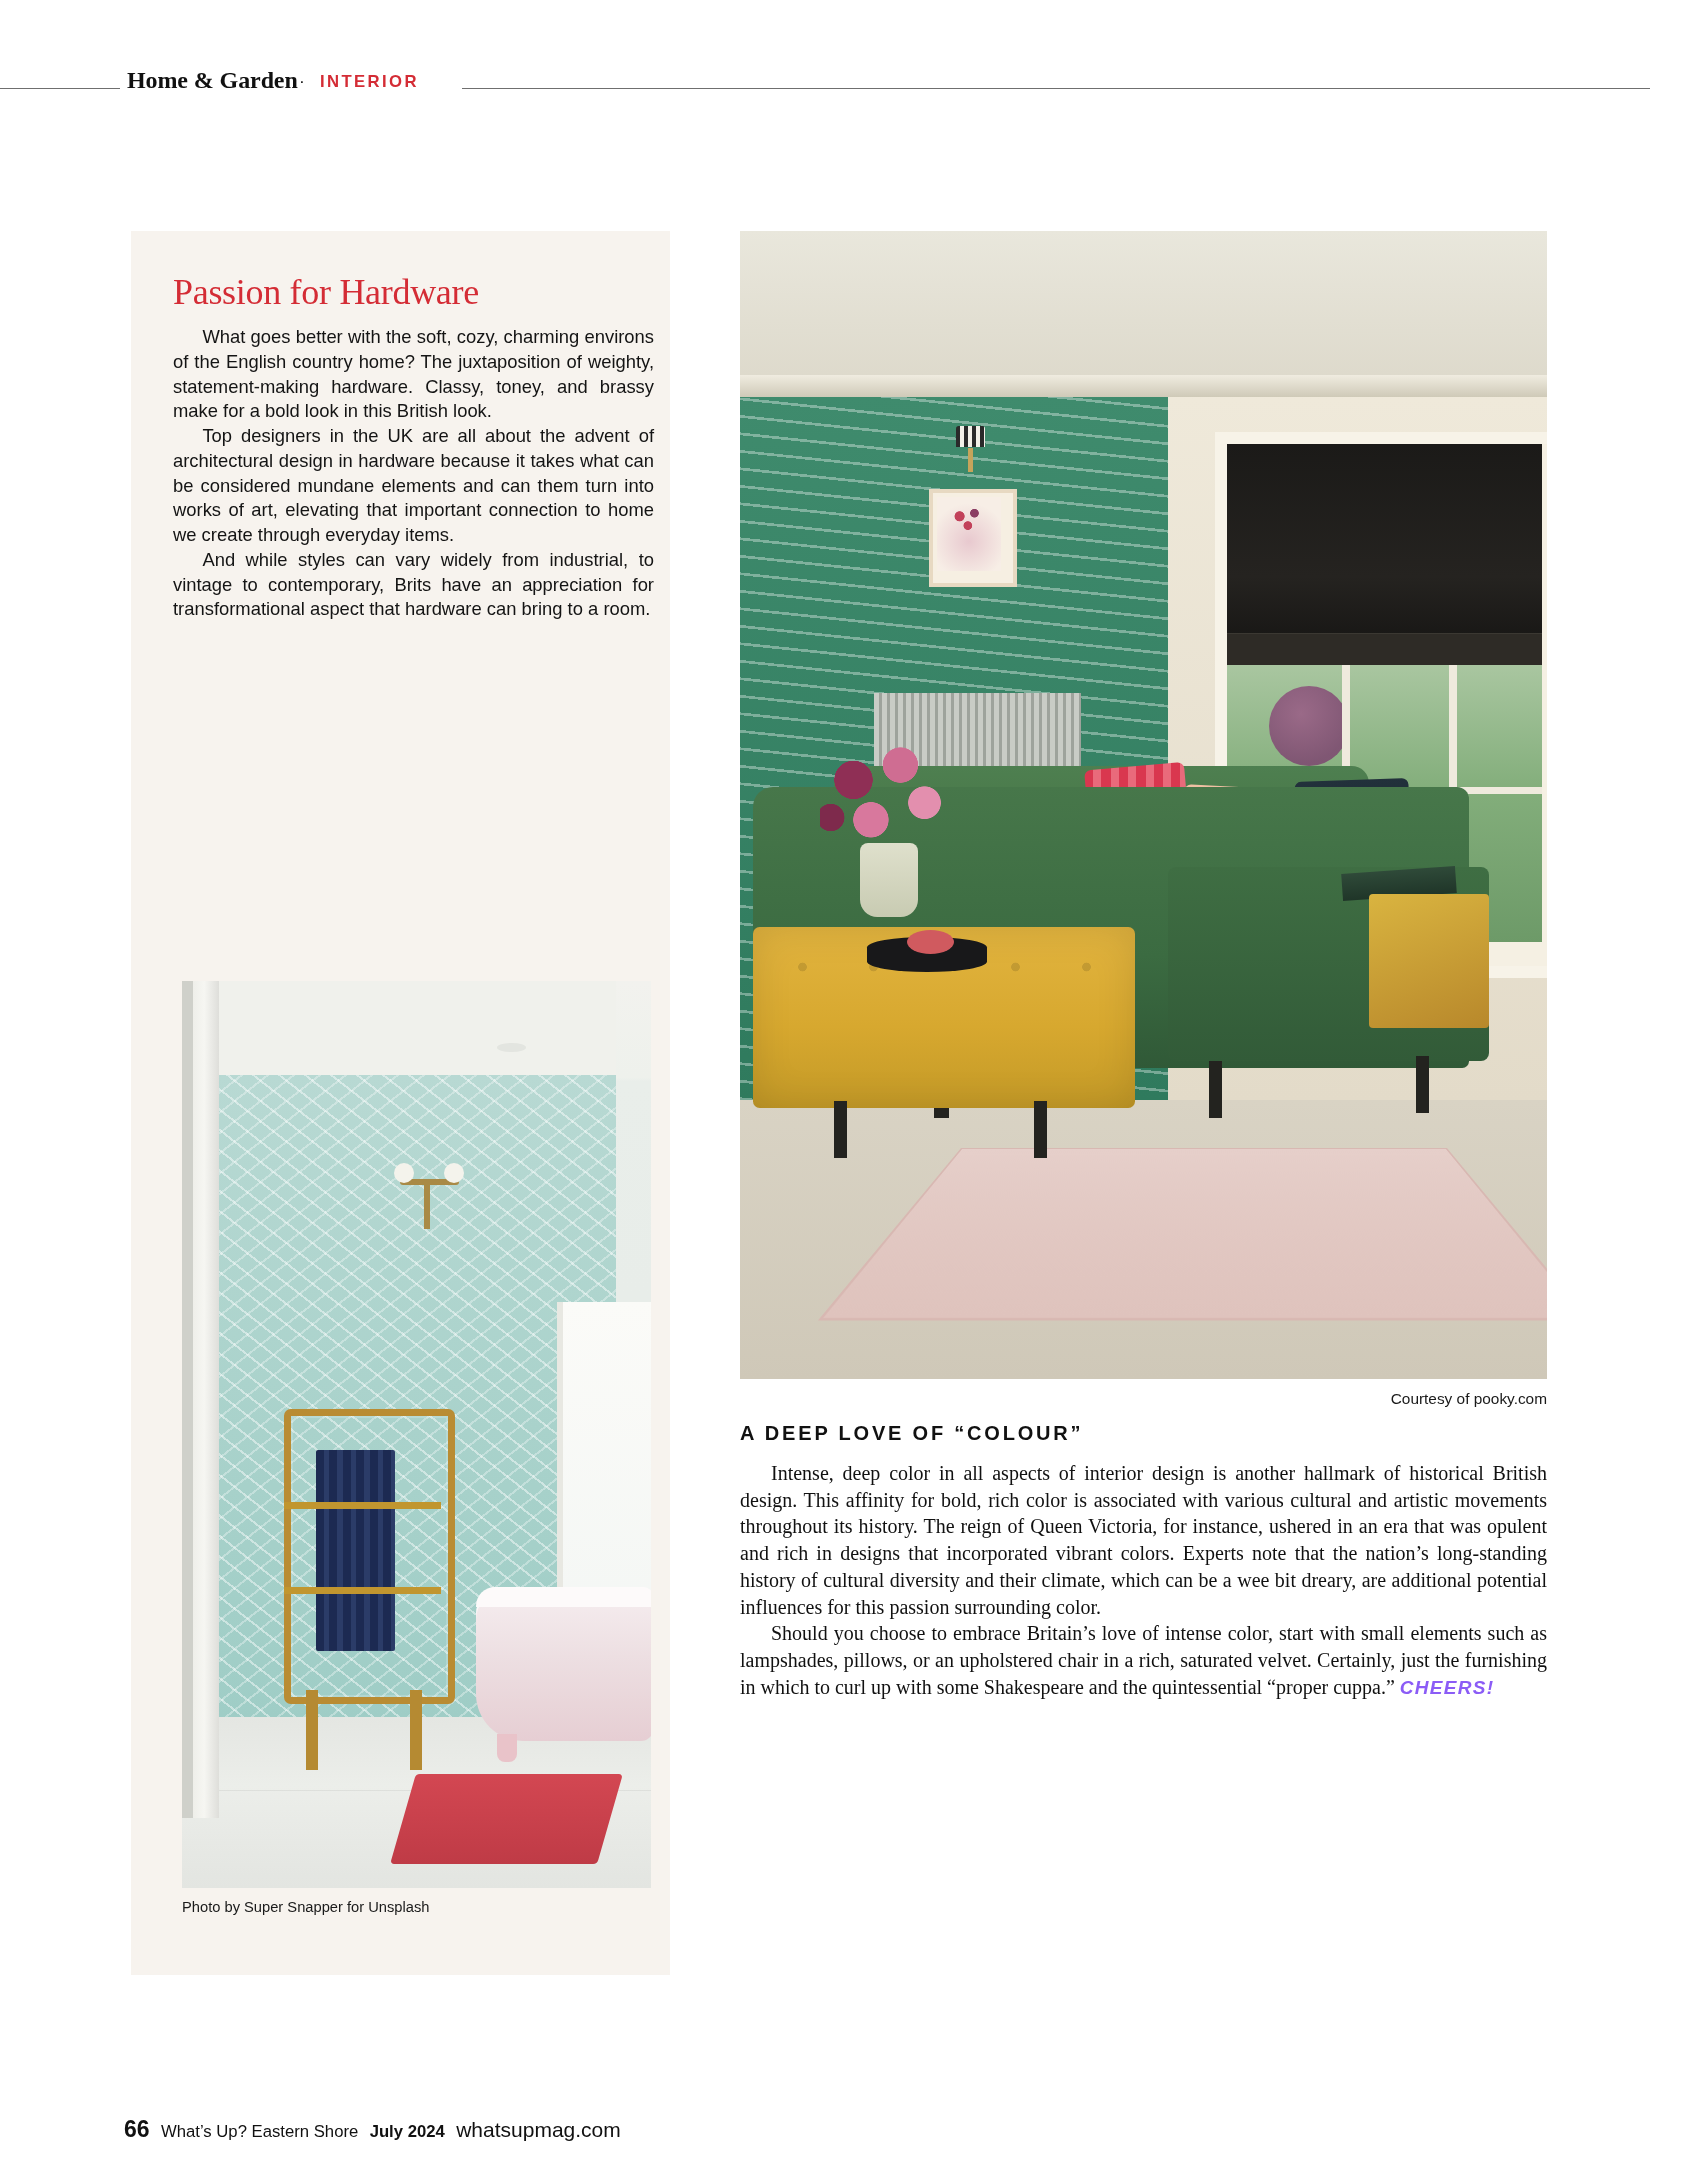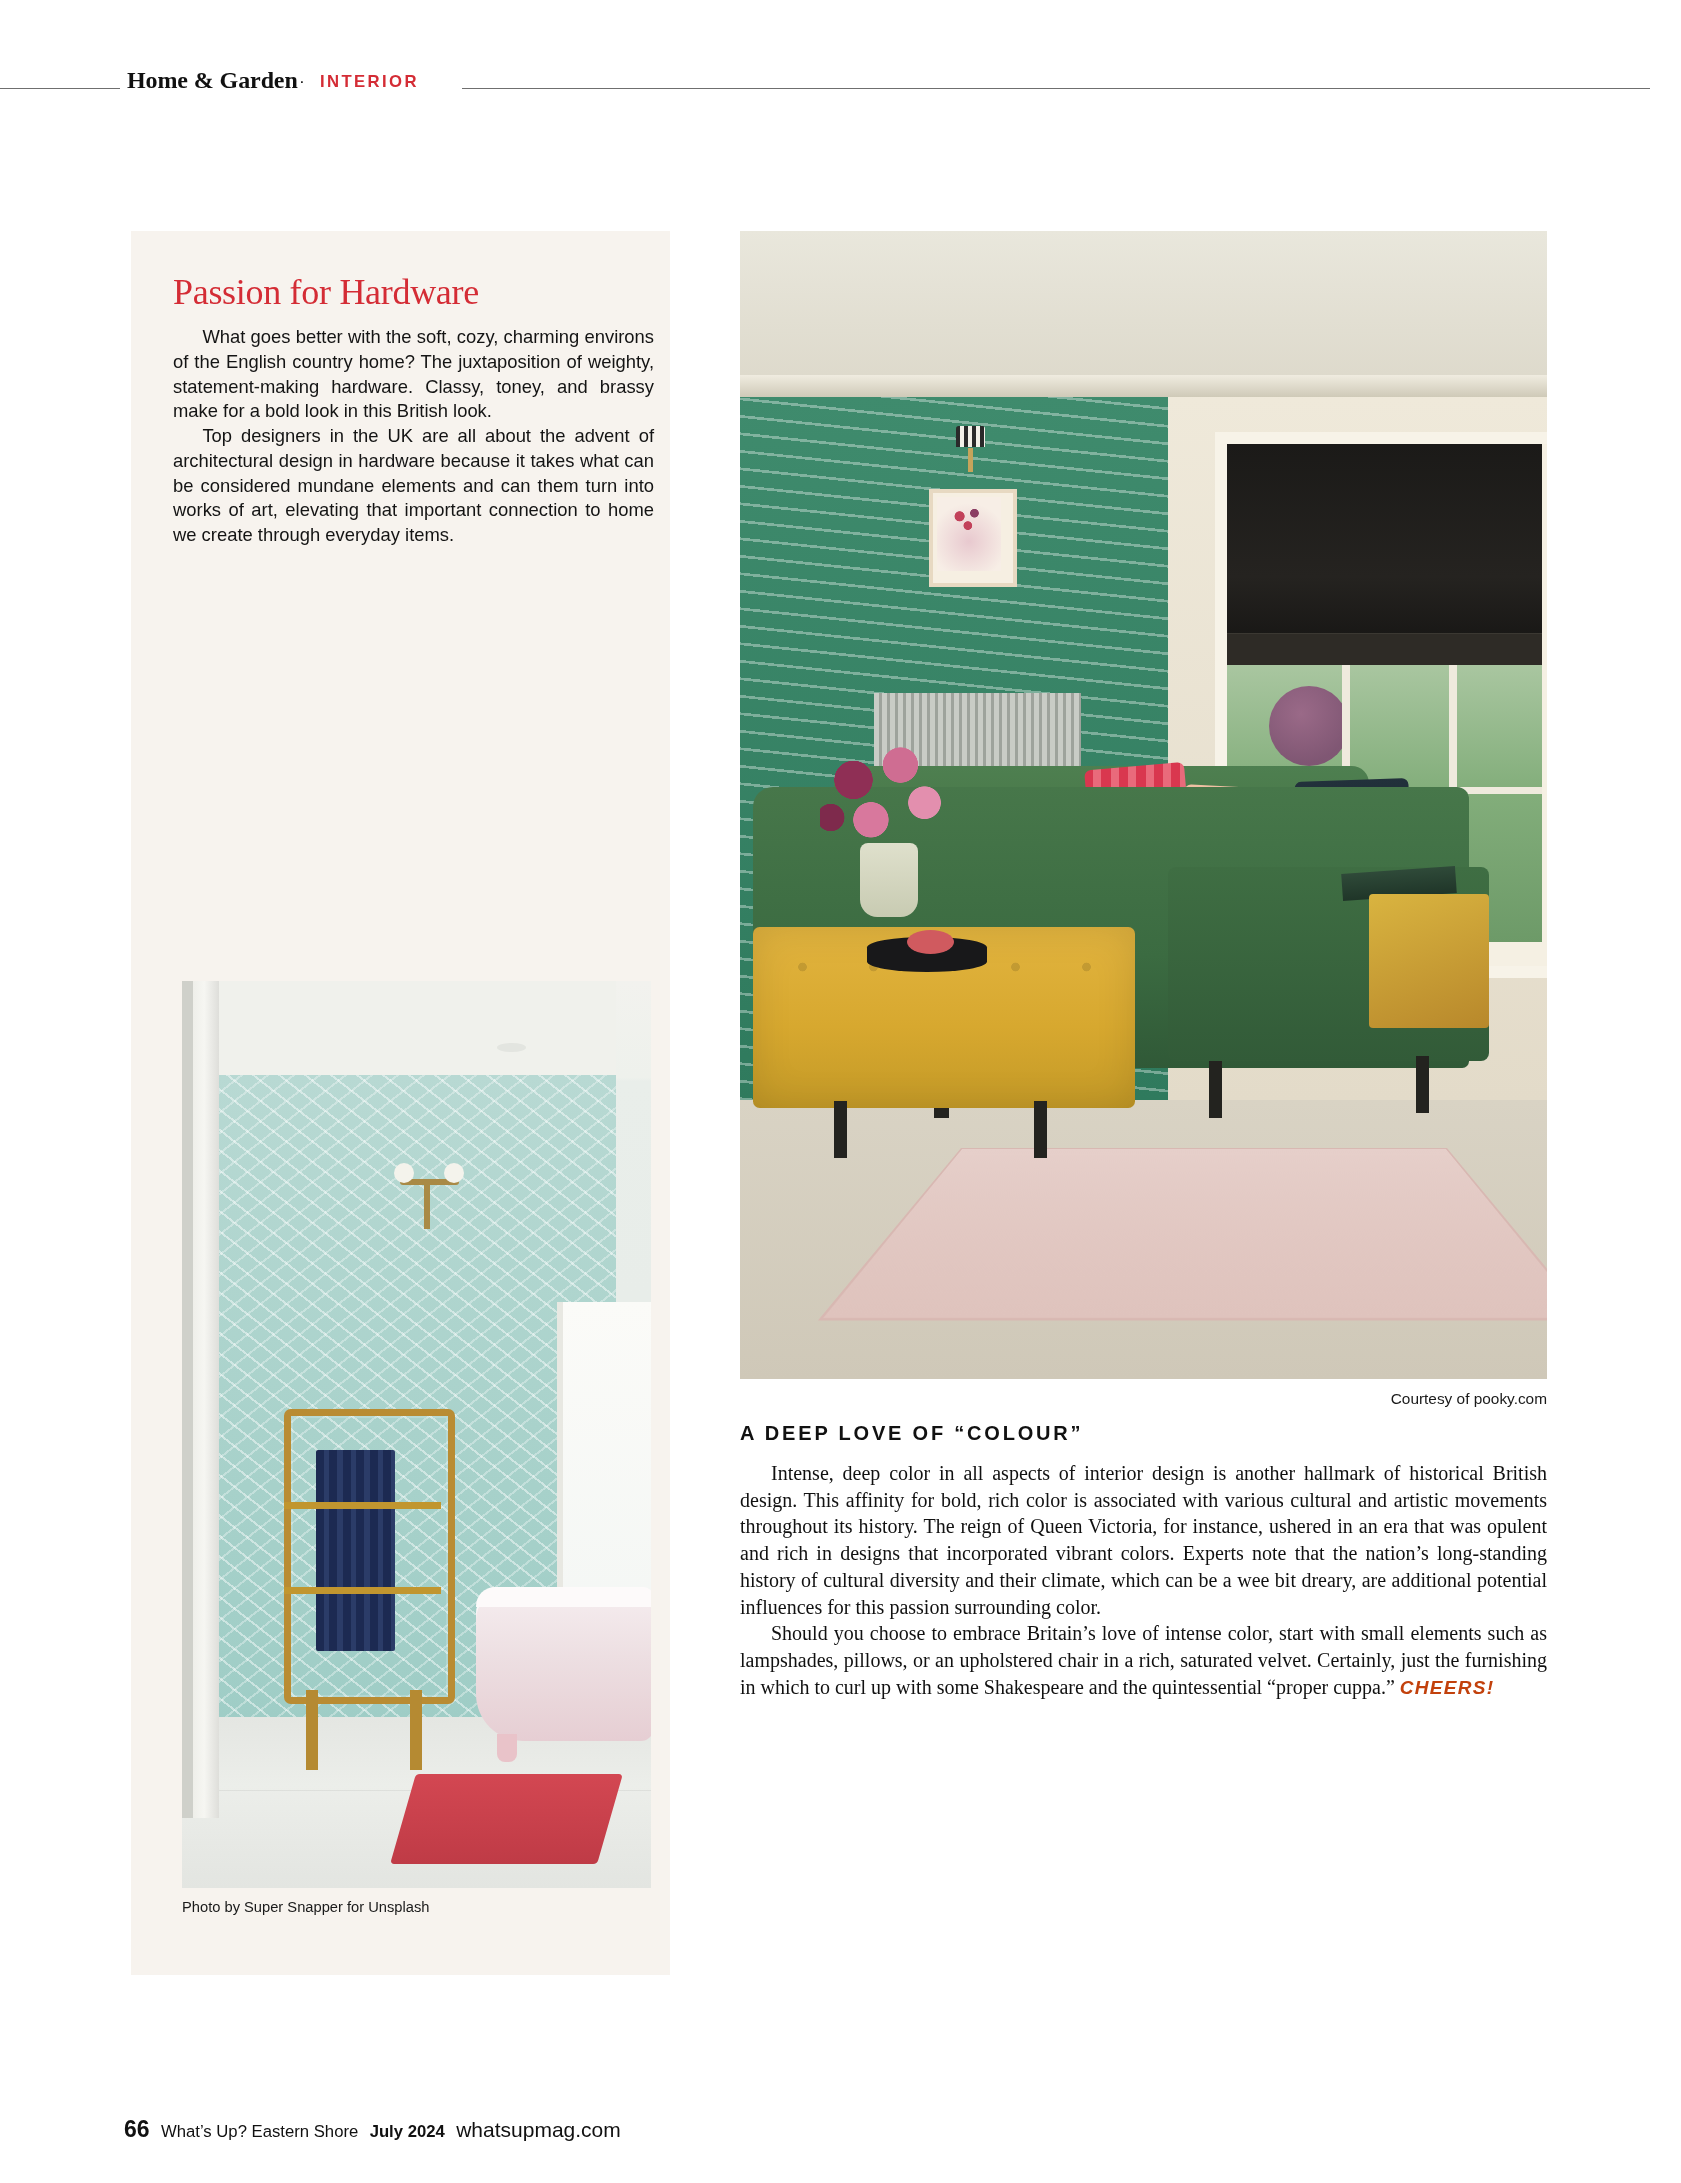--- a/index.html
+++ b/index.html
@@ -419,21 +419,21 @@
     font-family: "Liberation Serif", serif;
     font-size: 20px;
     line-height: 1.335;
     color: #111;
     text-align: justify;
     text-indent: 31px;
     hyphens: auto;
     -webkit-hyphens: auto;
   }
   .cheers {
-    color: #c2410c;
+    color: #8b5cf6;
     font-family: "Liberation Sans", sans-serif;
     font-style: italic;
     font-weight: bold;
     font-size: 19px;
     letter-spacing: 1.3px;
   }
 
   
   .footer {
     position: absolute;
@@ -464,20 +464,21 @@
   <div class="header-rule rule-right"></div>
 </div>
 
 <div class="left-panel"></div>
 
 <div class="left-content">
   <h1 class="headline">Passion for Hardware</h1>
   <div class="body-sans">
     <p>What goes better with the soft, cozy, charming environs of the English country home? The juxtaposition of weighty, statement-making hardware. Classy, toney, and brassy make for a bold look in this British look.</p>
     <p>Top designers in the UK are all about the advent of architectural design in hardware because it takes what can be considered mundane elements and can them turn into works of art, elevating that important connection to home we create through everyday items.</p>
+    <p>And while styles can vary widely from industrial, to vintage to contemporary, Brits have an appreciation for transformational aspect that hardware can bring to a room.</p>
   </div>
 </div>
 
 <div class="bath-photo">
   <div class="bath-wall-back"></div>
   <div class="bath-tile-top-white"></div>
   <div class="bath-tile"></div>
   <div class="bath-window"></div>
   <div class="bath-floor"></div>
   <div class="bath-floor-line"></div>

